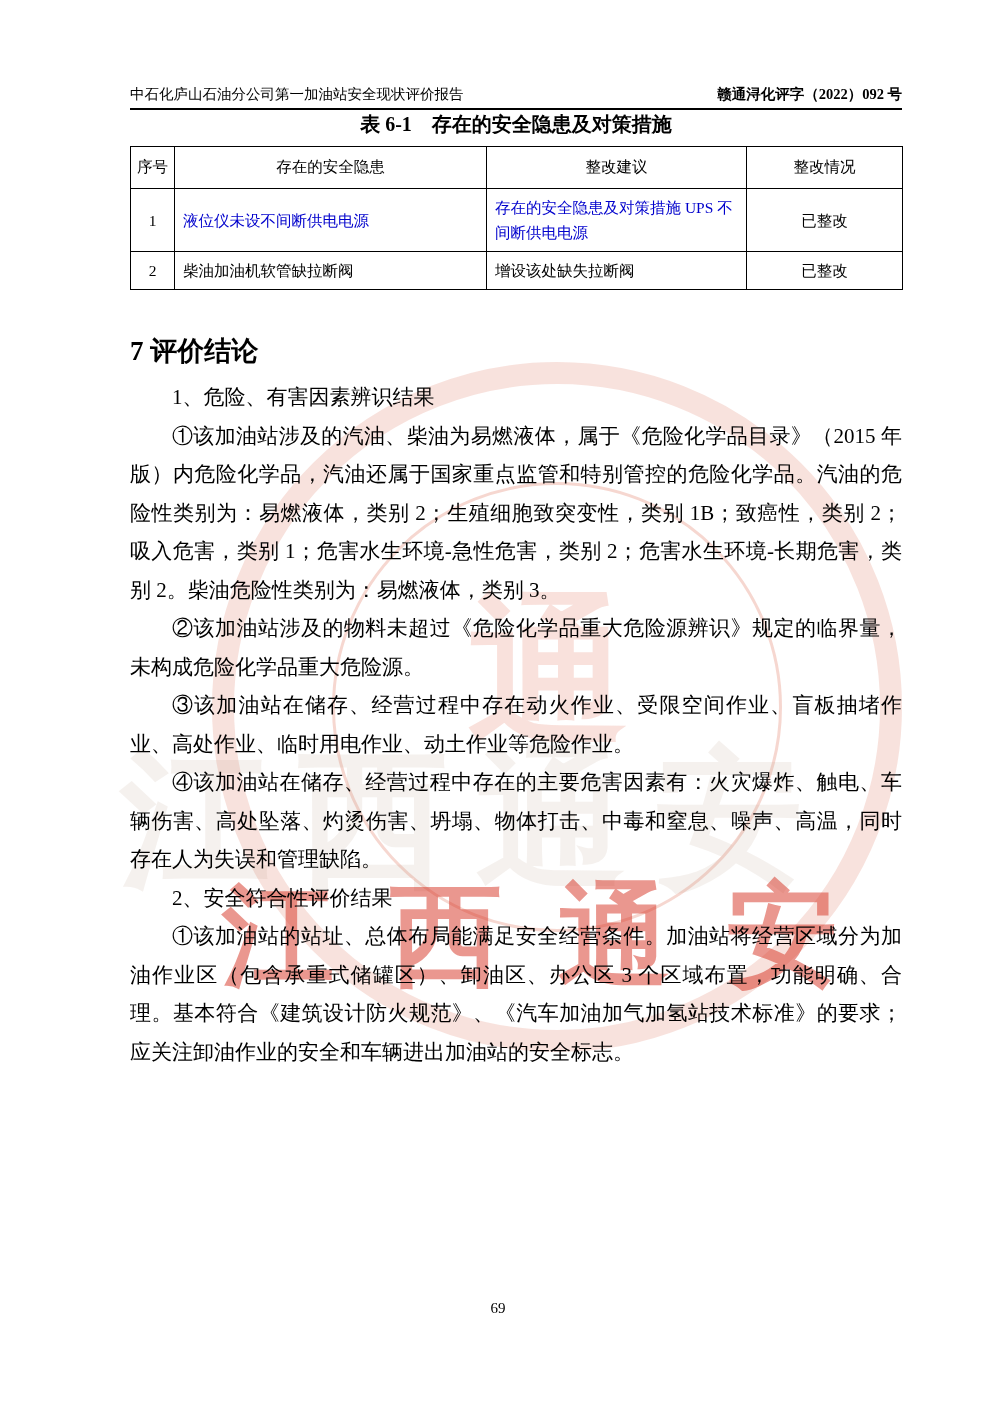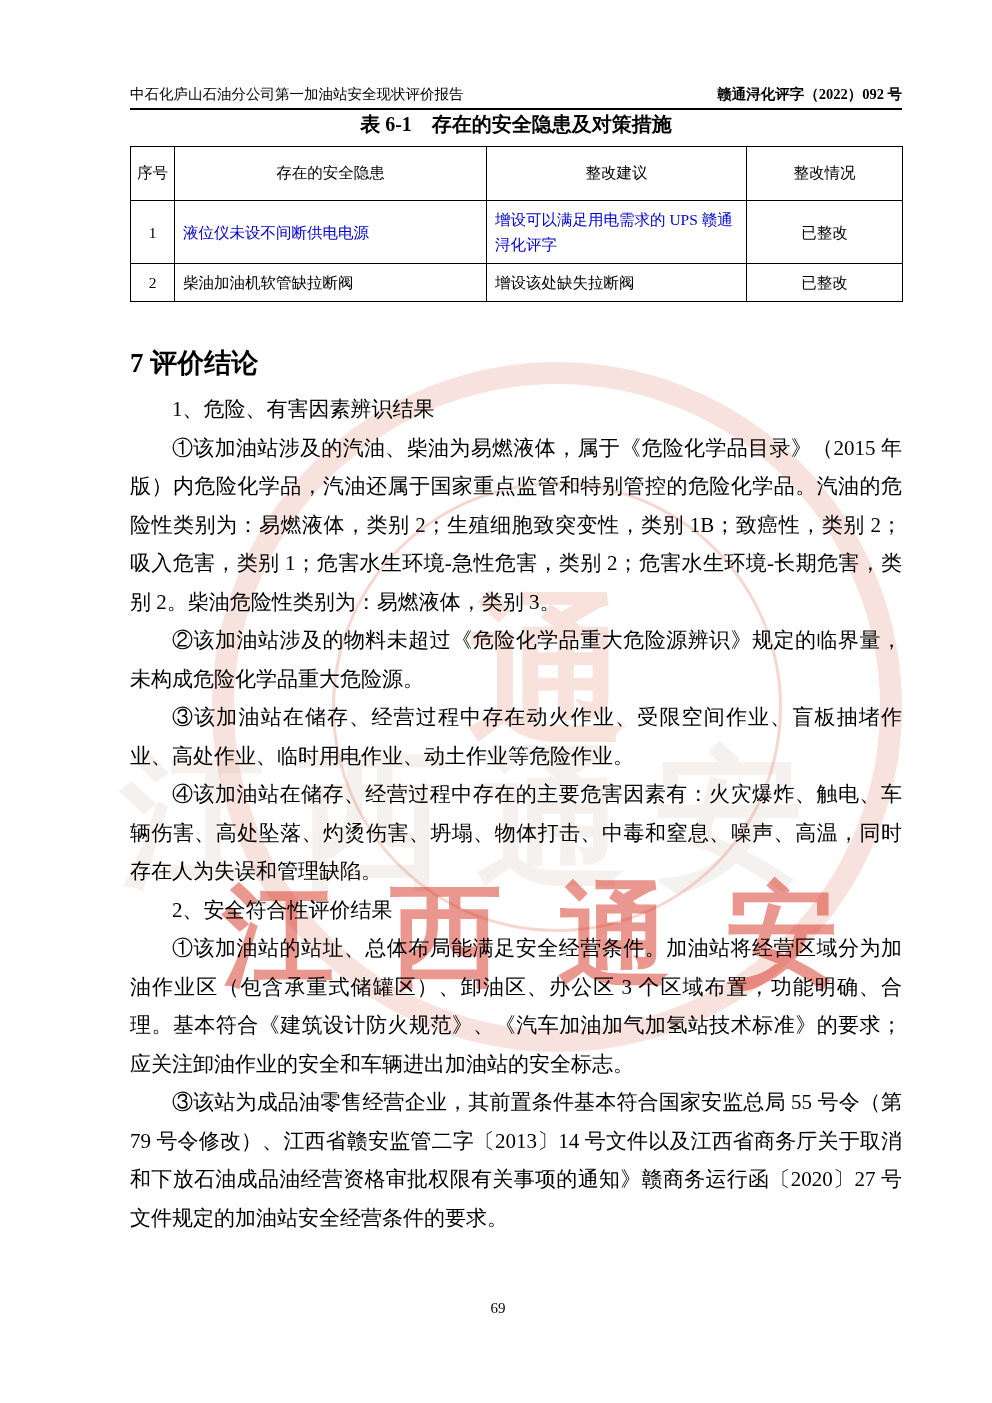--- a/index.html
+++ b/index.html
@@ -56,21 +56,21 @@
   .table-title {
     text-align: center;
     font-weight: bold; font-size: 20px; line-height: 28px;
   }
 
   table.hazard-table {
     width: 100%; border-collapse: collapse; margin-top: 8px;
     font-size: 15.5px; table-layout: fixed;
   }
   .hazard-table th, .hazard-table td { border: 1px solid #000; }
-  .hazard-table th { font-weight: normal; padding: 16px 4px; font-family: Liberation Mono, monospace; }
+  .hazard-table th { font-weight: normal; padding: 10px 4px; font-family: Liberation Mono, monospace; }
   .hazard-table td { padding: 6px 8px; line-height: 25px; vertical-align: middle; }
   .hazard-table td.c { text-align: center; padding: 6px 4px; }
   .hl { color: var(--highlight-blue, #0000cc); }
 
   .sec-heading { margin: 44px 0 10px; font-size: 27px; line-height: 34px; font-weight: bold; }
 
   .para {
     font-size: 21px; line-height: 38.5px;
     text-indent: 2em; text-align: justify;
   }
@@ -115,40 +115,39 @@
           <th>序号</th>
           <th>存在的安全隐患</th>
           <th>整改建议</th>
           <th>整改情况</th>
         </tr>
       </thead>
       <tbody>
         <tr>
           <td class="c">1</td>
           <td class="hl">液位仪未设不间断供电电源</td>
-          <td class="hl">增设可以满足用电需求的 UPS 赣通浔化评字</td>
+          <td class="hl">存在的安全隐患及对策措施 UPS 不间断供电电源</td>
           <td class="c">已整改</td>
         </tr>
         <tr>
           <td class="c">2</td>
           <td>柴油加油机软管缺拉断阀</td>
           <td>增设该处缺失拉断阀</td>
           <td class="c">已整改</td>
         </tr>
       </tbody>
     </table>
 
     <h1 class="sec-heading">7 评价结论</h1>
 
     <p class="para">1、危险、有害因素辨识结果</p>
     <p class="para">①该加油站涉及的汽油、柴油为易燃液体，属于《危险化学品目录》（2015 年版）内危险化学品，汽油还属于国家重点监管和特别管控的危险化学品。汽油的危险性类别为：易燃液体，类别 2；生殖细胞致突变性，类别 1B；致癌性，类别 2；吸入危害，类别 1；危害水生环境-急性危害，类别 2；危害水生环境-长期危害，类别 2。柴油危险性类别为：易燃液体，类别 3。</p>
     <p class="para">②该加油站涉及的物料未超过《危险化学品重大危险源辨识》规定的临界量，未构成危险化学品重大危险源。</p>
     <p class="para">③该加油站在储存、经营过程中存在动火作业、受限空间作业、盲板抽堵作业、高处作业、临时用电作业、动土作业等危险作业。</p>
     <p class="para">④该加油站在储存、经营过程中存在的主要危害因素有：火灾爆炸、触电、车辆伤害、高处坠落、灼烫伤害、坍塌、物体打击、中毒和窒息、噪声、高温，同时存在人为失误和管理缺陷。</p>
     <p class="para">2、安全符合性评价结果</p>
     <p class="para">①该加油站的站址、总体布局能满足安全经营条件。加油站将经营区域分为加油作业区（包含承重式储罐区）、卸油区、办公区 3 个区域布置，功能明确、合理。基本符合《建筑设计防火规范》、《汽车加油加气加氢站技术标准》的要求；应关注卸油作业的安全和车辆进出加油站的安全标志。</p>
-    <p class="para">③该站为成品油零售经营企业，其前置条件基本符合国家安监总局 55 号令（第 79 号令修改）、江西省赣安监管二字〔2013〕14 号文件以及江西省商务厅关于取消和下放石油成品油经营资格审批权限有关事项的通知》赣商务运行函〔2020〕27 号文件规定的加油站安全经营条件的要求。</p>
 
   </div>
 
   <div class="page-num">69</div>
 
 </div>
 
 </body></html>

